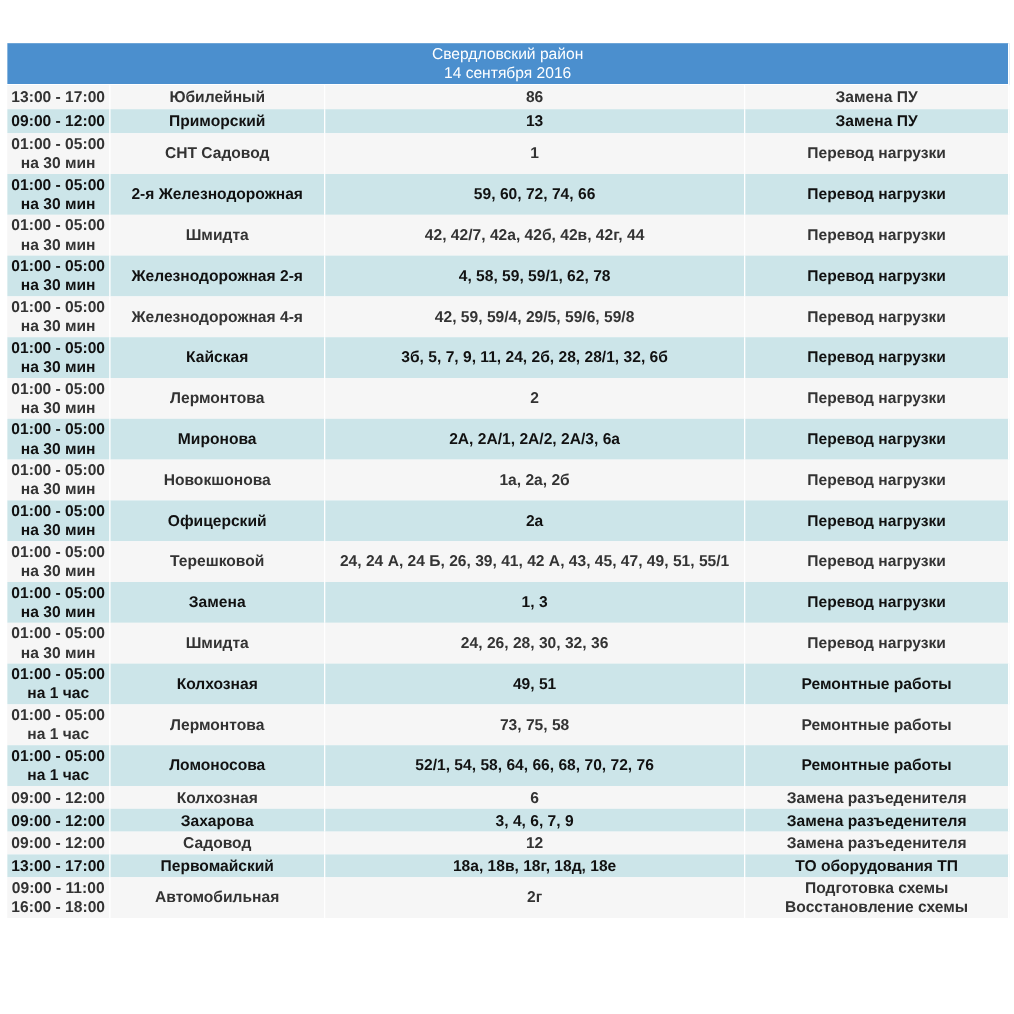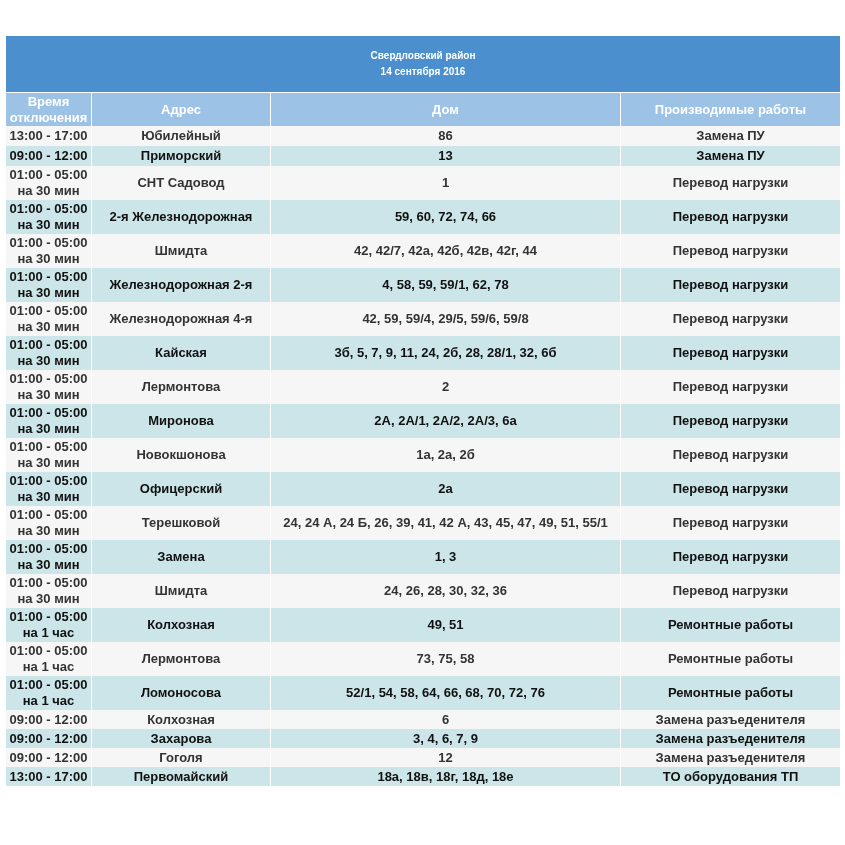--- a/index.html
+++ b/index.html
@@ -9,22 +9,22 @@
     position: absolute; left: 5px; top: 36px; width: 835px;
     border-collapse: collapse; table-layout: fixed;
     font-family: "Liberation Sans", sans-serif; font-size: 13px; color: #222222;
   }
   table.sched td, table.sched th {
     text-align: center; vertical-align: middle; padding: 0 2px;
     border-left: 1px solid #ffffff; border-right: 1px solid #ffffff;
     line-height: 16px;
   }
   .title-row th {
-    background: #4b8fce; color: #ffffff; font-weight: bold; font-size: 10px;
-    height: 56px; line-height: 15px; border-bottom: 1px solid #ffffff;
+    background: #4b8fce; color: #ffffff; font-weight: normal; font-size: 13px;
+    height: 34px; line-height: 15px; border-bottom: 1px solid #ffffff;
   }
   .head-row th {
     background: #9cc2e5; color: #ffffff; font-weight: bold; font-size: 13px;
     height: 33px; line-height: 14px;
   }
   tr.odd td { background: #f6f6f6; font-weight: bold; color: #333333; }
   tr.even td { background: #cce5e9; font-weight: bold; color: #111111; }
   tr.single td { height: 20px; }
   tr.double td { height: 34px; }
   tr.tight td { height: 19px; }
@@ -41,29 +41,20 @@
     <col style="width:350px">
     <col style="width:220px">
   </colgroup>
   <thead>
     <tr class="title-row">
       <th colspan="4">
         <span class="line">Свердловский район</span>
         <span class="line">14 сентября 2016</span>
       </th>
     </tr>
-    <tr class="head-row">
-      <th>
-        <span class="line">Время</span>
-        <span class="line">отключения</span>
-      </th>
-      <th>Адрес</th>
-      <th>Дом</th>
-      <th>Производимые работы</th>
-    </tr>
   </thead>
   <tbody id="rows">
       <tr class="odd single">
         <td class="time">
           <span class="line">13:00 - 17:00</span>
         </td>
         <td>Юбилейный</td>
         <td>86</td>
         <td>
           <span class="line">Замена ПУ</span>
@@ -272,30 +263,42 @@
         <td>Захарова</td>
         <td>3, 4, 6, 7, 9</td>
         <td>
           <span class="line">Замена разъеденителя</span>
         </td>
       </tr>
       <tr class="odd tight">
         <td class="time">
           <span class="line">09:00 - 12:00</span>
         </td>
-        <td>Гоголя</td>
+        <td>Садовод</td>
         <td>12</td>
         <td>
           <span class="line">Замена разъеденителя</span>
         </td>
       </tr>
       <tr class="even tight">
         <td class="time">
           <span class="line">13:00 - 17:00</span>
         </td>
         <td>Первомайский</td>
         <td>18а, 18в, 18г, 18д, 18е</td>
         <td>
           <span class="line">ТО оборудования ТП</span>
+        </td>
+      </tr>
+      <tr class="odd double">
+        <td class="time">
+          <span class="line">09:00 - 11:00</span>
+          <span class="line">16:00 - 18:00</span>
+        </td>
+        <td>Автомобильная</td>
+        <td>2г</td>
+        <td>
+          <span class="line">Подготовка схемы</span>
+          <span class="line">Восстановление схемы</span>
         </td>
       </tr>
     </tbody>
 </table>
 
 </body></html>

